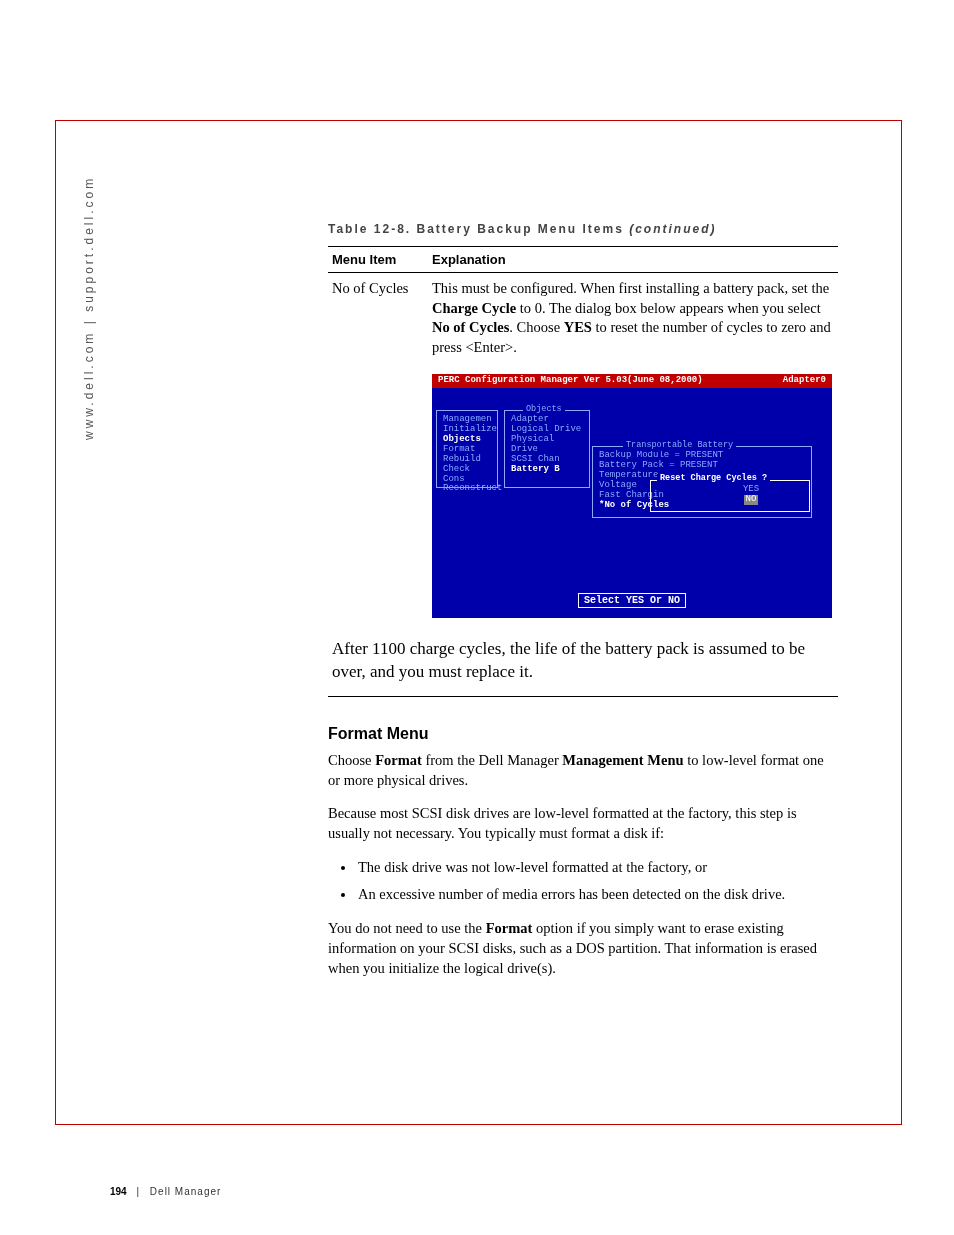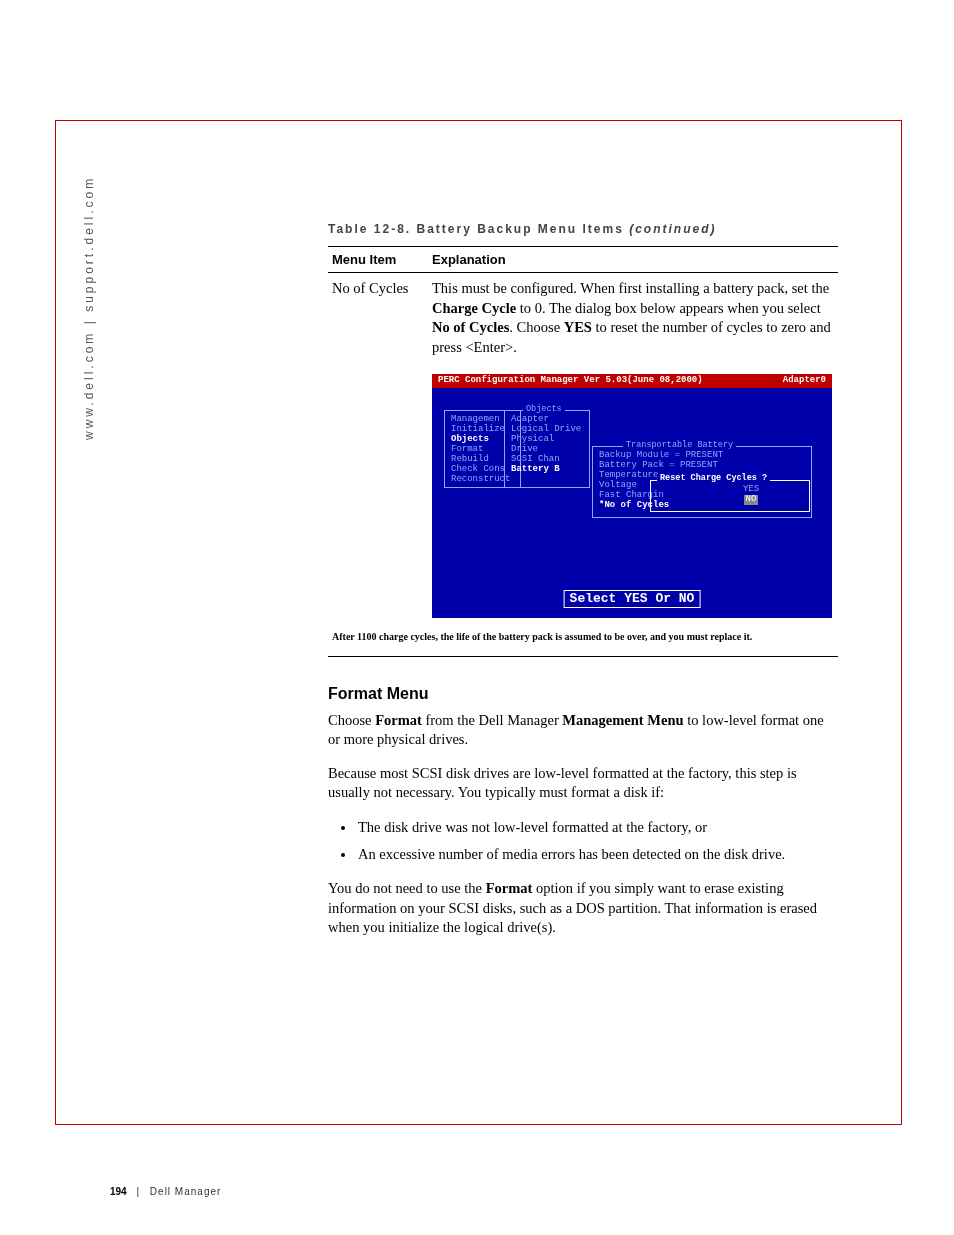--- a/index.html
+++ b/index.html
@@ -63,26 +63,25 @@
     border-bottom: 1px solid #000;
     padding: 5px 4px;
   }
   table.menu td {
     vertical-align: top;
     padding: 6px 4px 4px 4px;
     line-height: 1.35;
   }
   table.menu td.col1 { width: 100px; }
   .after-shot {
-    font-size: 10px;
+    font-size: 17px;
     line-height: 1.35;
-    margin-top: 8px;
+    margin-top: 16px;
     border-bottom: 1px solid #000;
     padding: 0 4px 12px 4px;
-    font-weight: bold;
   }
   .screenshot {
     width: 400px;
     height: 244px;
     background: #0000aa;
     margin: 0 0 0 0;
     font-family: 'Courier New', monospace;
     font-size: 9px;
     color: #fff;
     position: relative;
@@ -103,21 +102,21 @@
   }
   .box-title {
     position: absolute;
     top: -6px;
     left: 10px;
     background: #0000aa;
     padding: 0 3px;
     color: #88aaff;
     font-size: 8.5px;
   }
-  .m1 { left: 12px; top: 36px; width: 77px; height: 78px; }
+  .m1 { left: 4px; top: 36px; width: 62px; height: 78px; }
   .m1 div { color: #88aaff; }
   .m1 .hl { color: #fff; font-weight: bold; }
   .m2 { left: 72px; top: 36px; width: 86px; height: 78px; border-color:#88aaff;}
   .m2 .box-title{ left:18px; }
   .m2 div { color: #88aaff; }
   .m2 .hl { color: #fff; font-weight: bold; }
   .m3 { left: 160px; top: 72px; width: 220px; height: 72px; }
   .m3 .box-title { left: 30px; }
   .m3 div { color: #88aaff; }
   .m3 .hl { color: #fff; font-weight: bold; }
@@ -127,21 +126,21 @@
   .m4 .sel { background:#888; color:#fff; padding:0 2px; display:inline-block; }
   .ss-hint {
     position:absolute;
     bottom:10px;
     left:50%;
     transform:translateX(-50%);
     border:1px solid #fff;
     color:#fff;
     padding:1px 5px;
     font-weight:bold;
-    font-size:13px;
+    font-size:10px;
   }
   .section-head {
     font-family: Arial, Helvetica, sans-serif;
     font-weight: bold;
     font-size: 16px;
     margin-top: 28px;
     margin-bottom: 8px;
   }
   .para {
     font-size: 14.5px;

